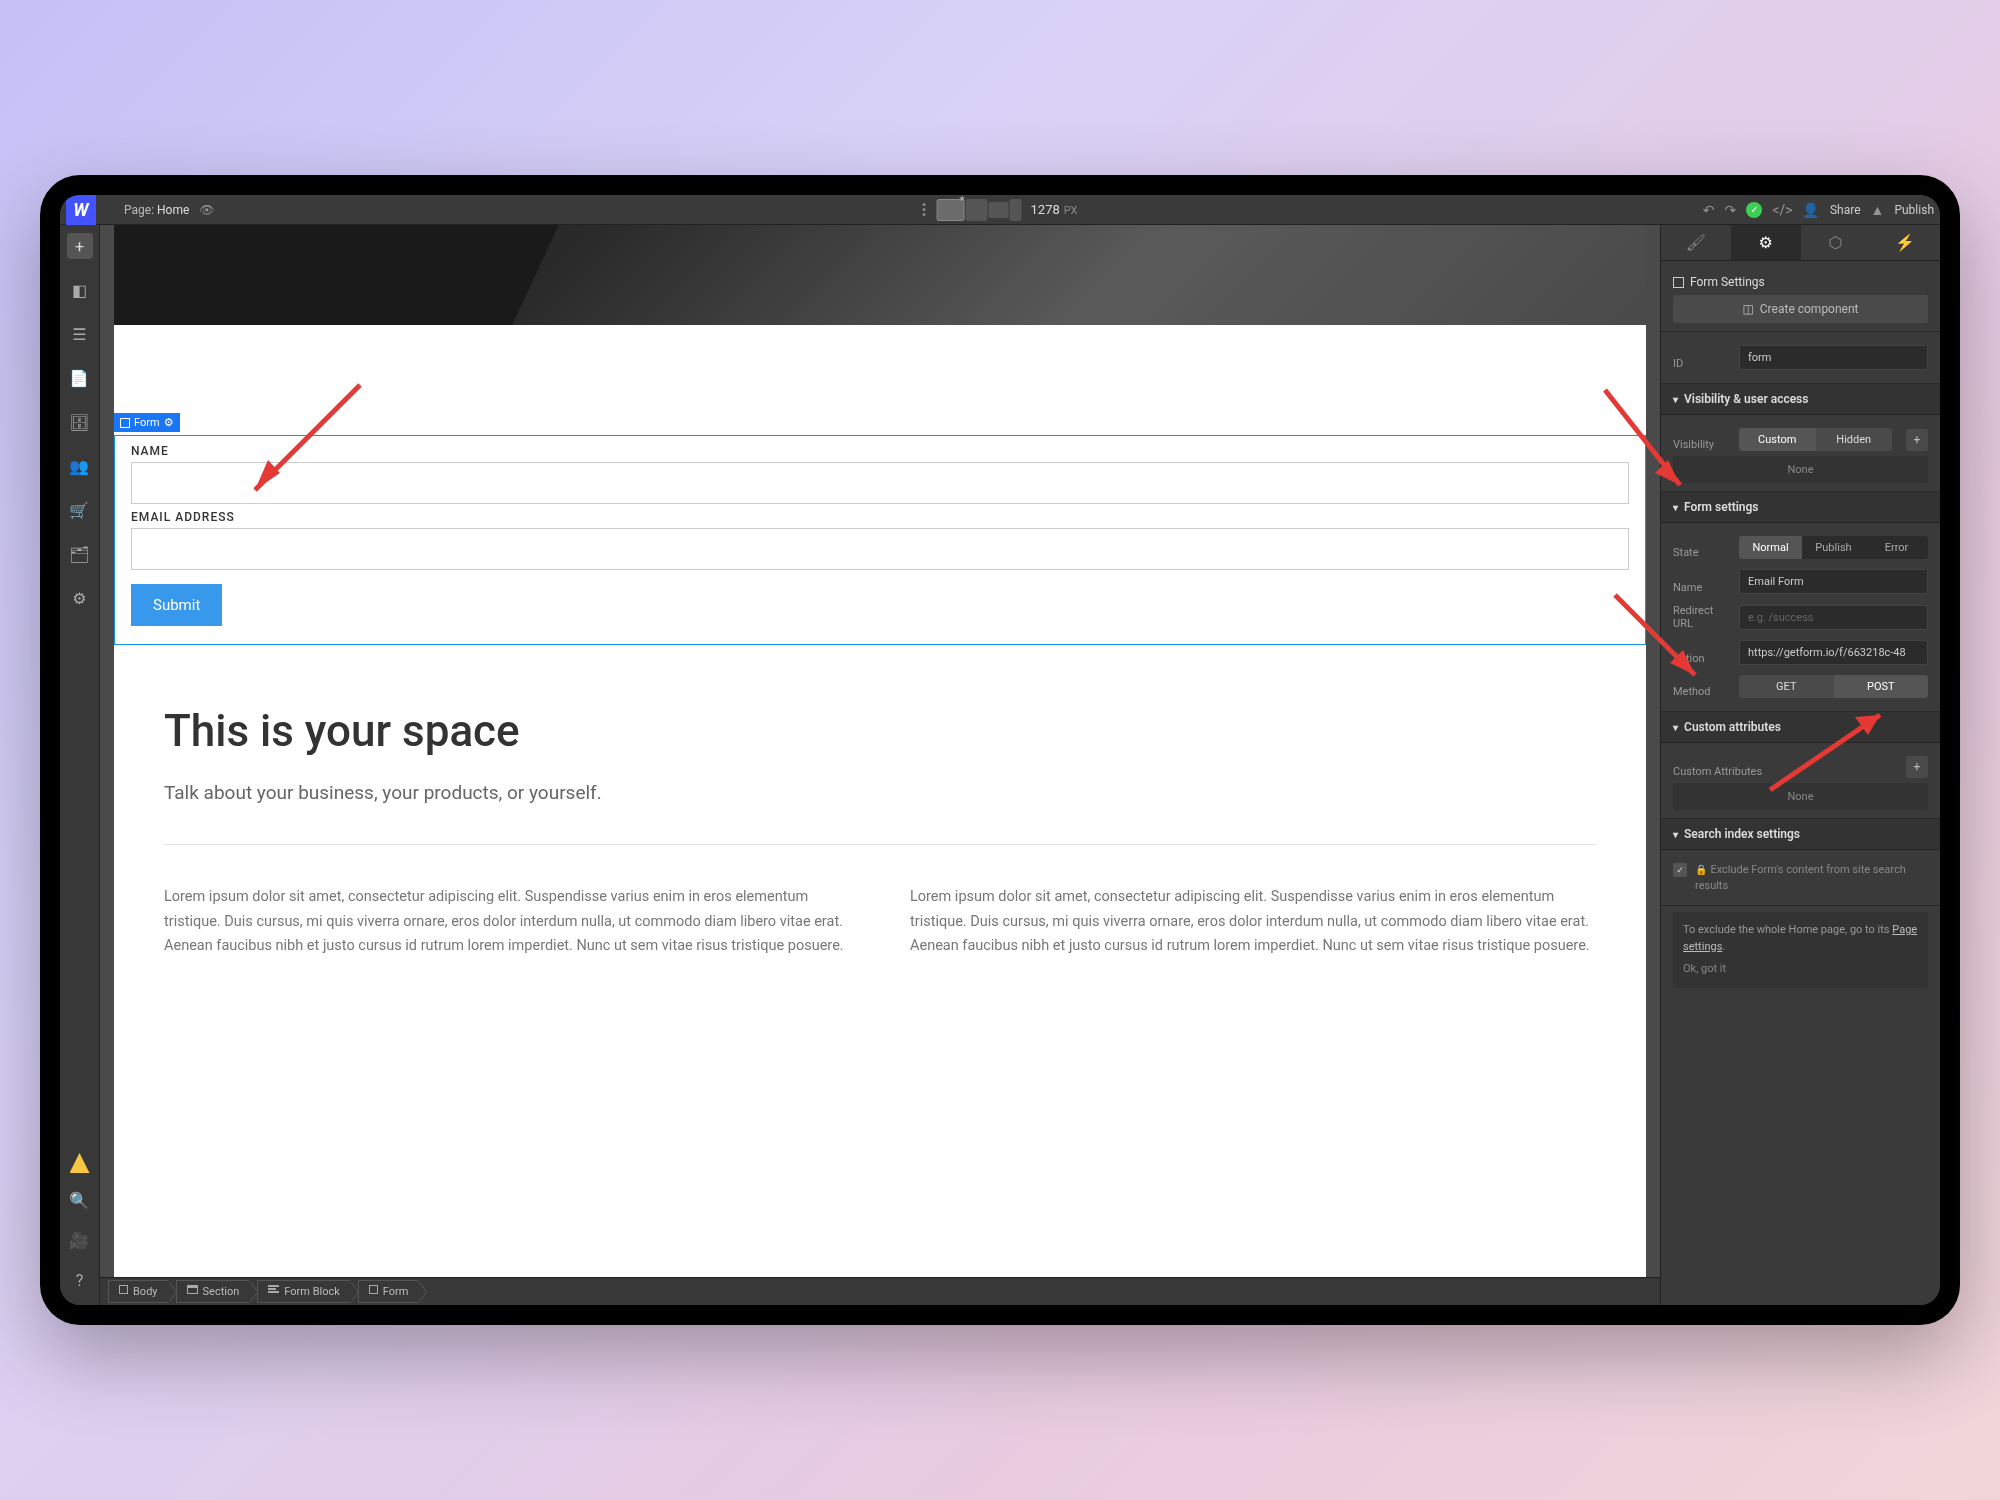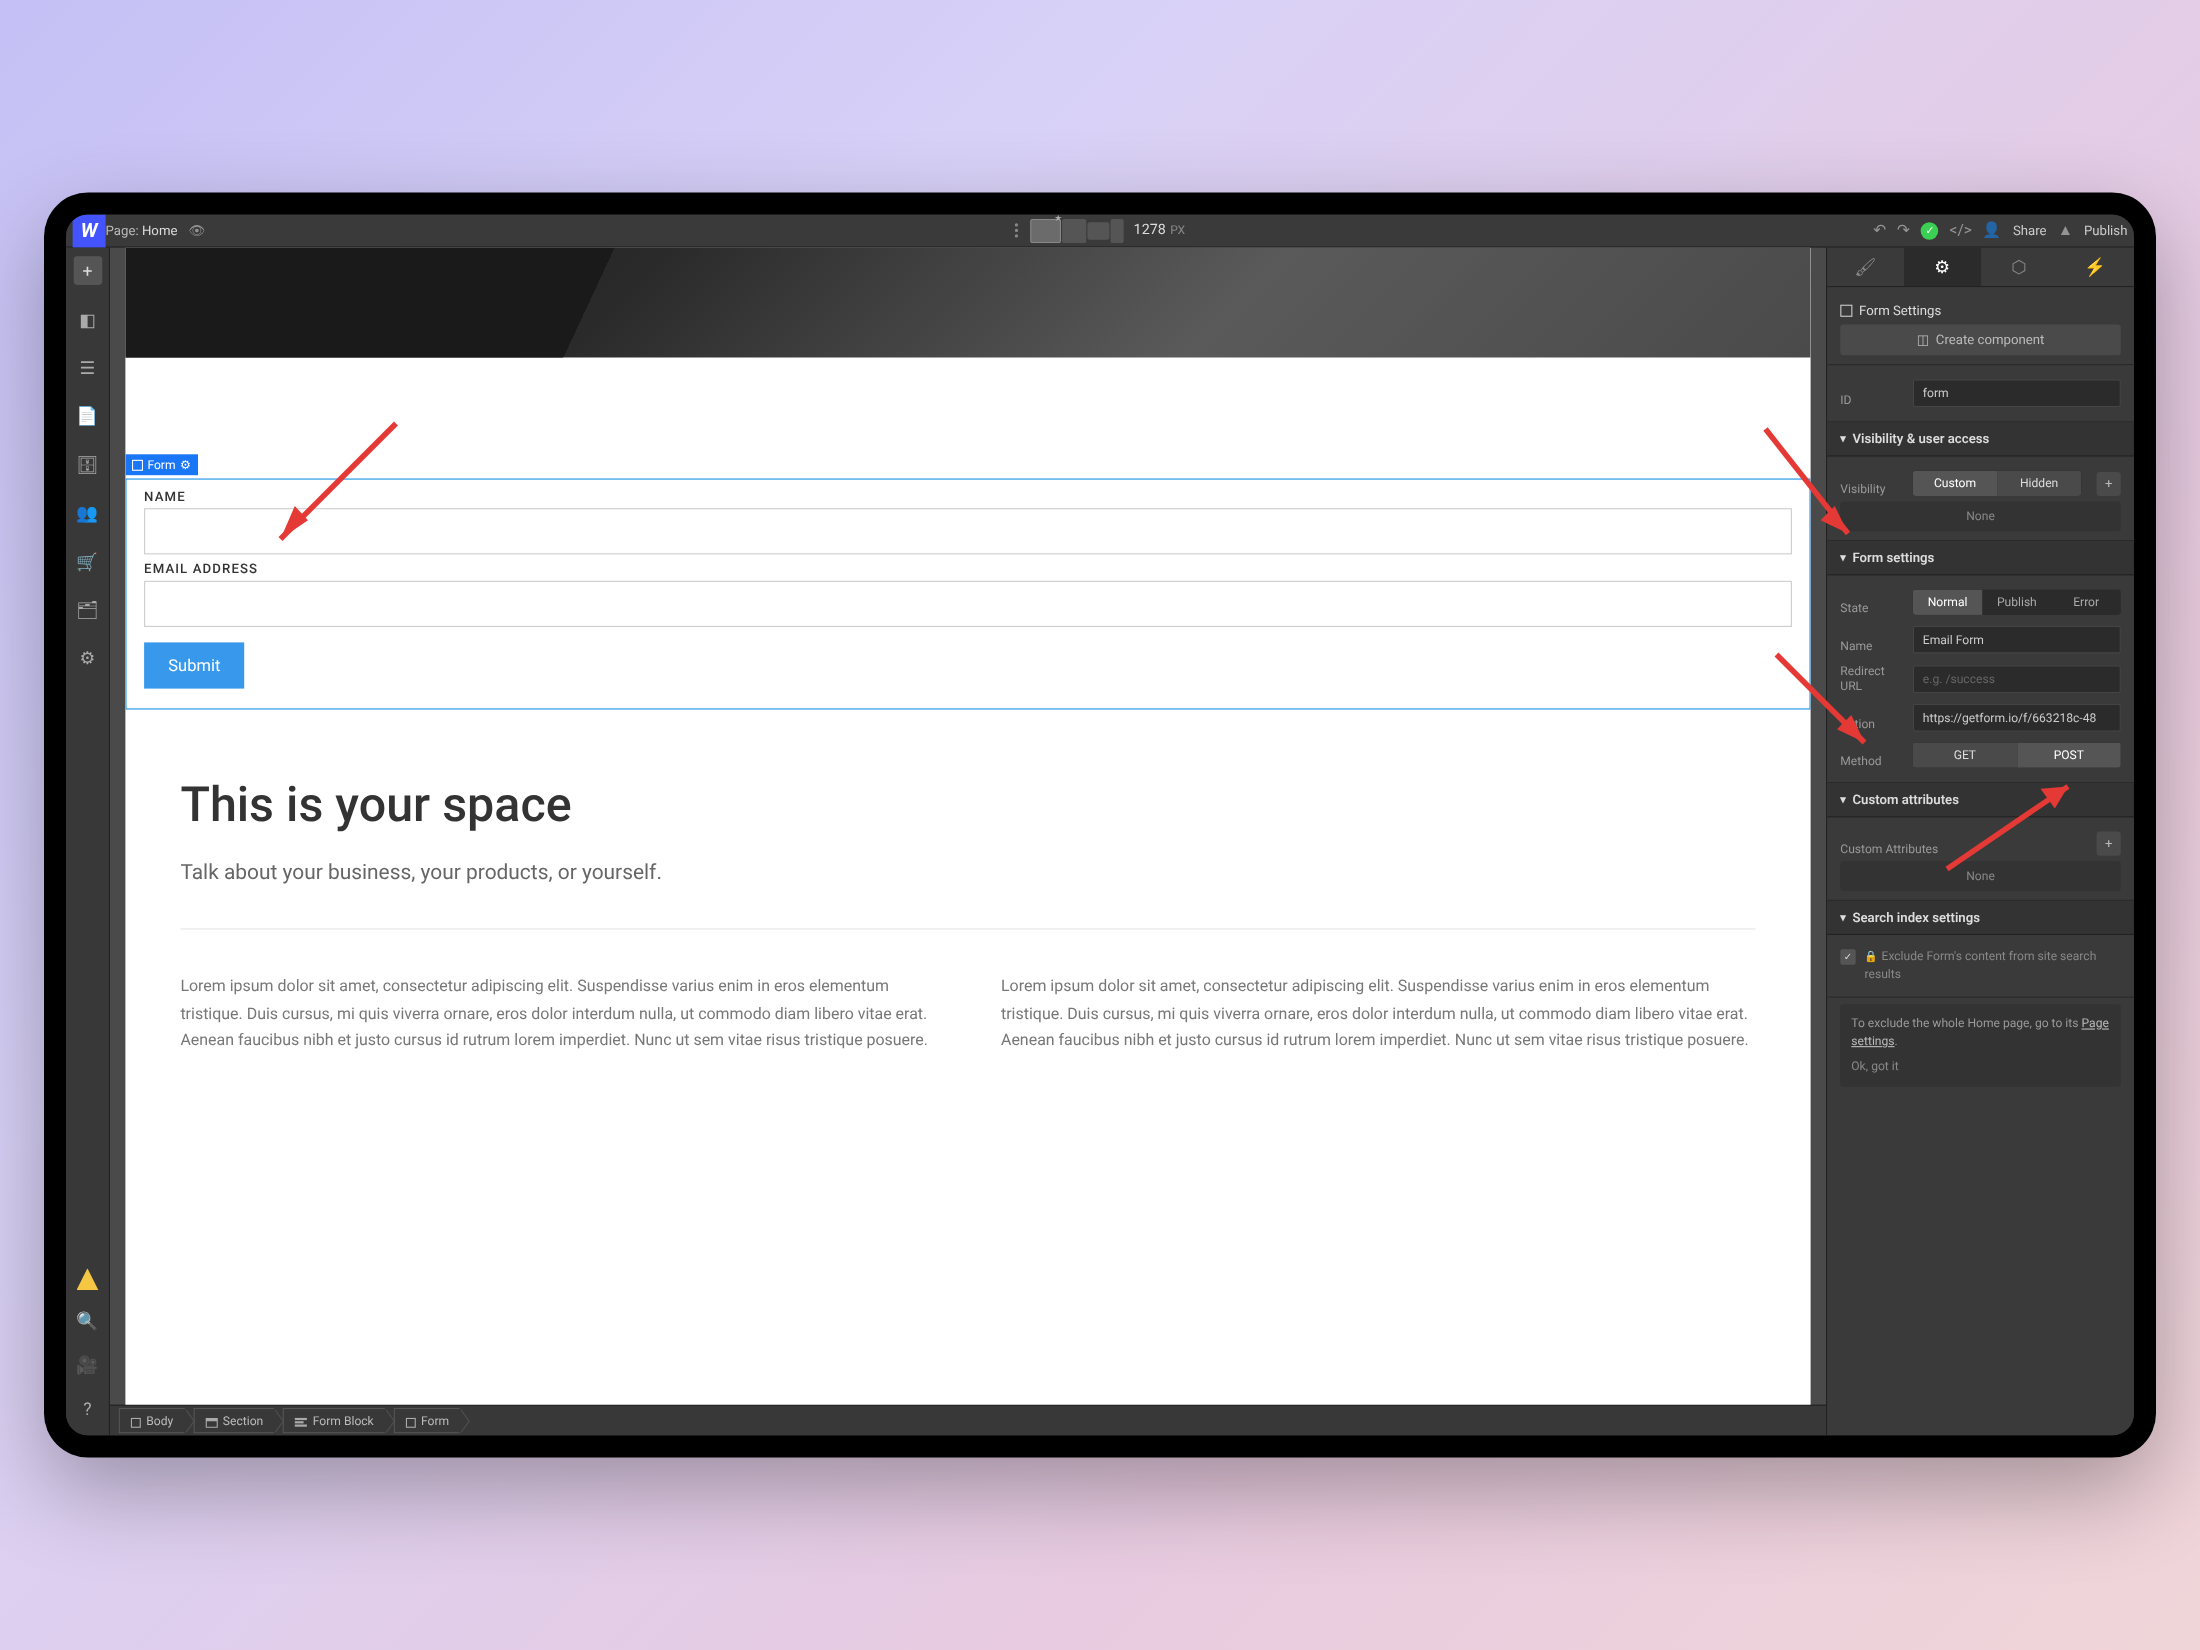--- a/index.html
+++ b/index.html
@@ -3,21 +3,21 @@
 <meta charset="utf-8">
 <style>
 * { margin: 0; padding: 0; box-sizing: border-box; font-family: -apple-system, BlinkMacSystemFont, "Segoe UI", Roboto, Arial, sans-serif; }
 body { background: linear-gradient(135deg, #c5c0f5 0%, #d8d1f7 30%, #e8cbe0 70%, #f0d5d8 100%); width: 2000px; height: 1500px; display: flex; align-items: center; justify-content: center; }
 .device-frame { width: 1920px; height: 1150px; background: #000; border-radius: 40px; padding: 20px; box-shadow: 0 30px 80px rgba(0,0,0,0.3); position: relative; }
 .screen { width: 100%; height: 100%; background: #2b2b2b; border-radius: 20px; overflow: hidden; position: relative; display: flex; flex-direction: column; }
 
 
 .topbar { height: 30px; background: #3a3a3a; display: flex; align-items: center; color: #bbb; font-size: 12px; padding: 0 6px; border-bottom: 1px solid #222; }
 .topbar .logo { width: 30px; height: 30px; background: #4353ff; display: flex; align-items: center; justify-content: center; color: #fff; font-weight: bold; font-style: italic; font-size: 18px; }
-.topbar .page-label { margin-left: 0; }
+.topbar .page-label { margin-left: 28px; }
 .topbar .eye { margin-left: 10px; opacity: 0.7; }
 .topbar .center { position: absolute; left: 50%; transform: translateX(-50%); display: flex; align-items: center; gap: 1px; }
 .topbar .device-btn { width: 28px; height: 22px; background: #555; border-radius: 2px; display: inline-block; }
 .topbar .device-btn.active { background: #6b6b6b; border: 1px solid #888; position: relative; }
 .topbar .device-btn.active::after { content:"★"; position:absolute; top:-6px; right:-2px; font-size:8px; color:#aaa;}
 .topbar .device-btn.tablet { width: 22px; }
 .topbar .device-btn.phone-l { width: 20px; height: 16px;}
 .topbar .device-btn.phone { width: 12px; }
 .topbar .size { color: #ddd; font-size: 13px; margin-left: 8px; }
 .topbar .size .px { color: #888; font-size: 11px; margin-left: 4px; }
@@ -54,21 +54,21 @@
 
 .content { padding: 60px 50px 40px 50px; }
 .content h1 { font-size: 44px; font-weight: 500; color: #333; margin-bottom: 24px; }
 .content .subtitle { font-size: 19px; color: #666; }
 .content hr { margin: 40px 0; border: none; border-top: 1px solid #e5e5e5; }
 .cols { display: flex; gap: 60px; }
 .cols p { font-size: 14.5px; line-height: 1.7; color: #777; flex: 1; }
 
 
 .breadcrumb { height: 28px; background: #383838; display: flex; align-items: center; padding-left: 8px; border-top: 1px solid #222; }
-.bc { color: #bbb; font-size: 11px; padding: 4px 10px; background: #383838; position: relative; display: flex; align-items: flex-end; gap: 5px; border: 1px solid #555; border-right: none; }
+.bc { color: #bbb; font-size: 11px; padding: 4px 10px; background: #383838; position: relative; display: flex; align-items: flex-start; gap: 5px; border: 1px solid #555; border-right: none; }
 .bc::after { content: ""; position: absolute; right: -8px; top: 0; width: 0; height: 0; border-top: 11px solid transparent; border-bottom: 11px solid transparent; border-left: 8px solid #383838; z-index: 2; filter: drop-shadow(1px 0 0 #555); }
 .bc .sq { width: 9px; height: 9px; border: 1.2px solid #aaa; }
 .bc .sect-ico { width: 11px; height: 9px; border: 1.2px solid #aaa; border-top-width: 3px; }
 .bc .fb-ico { width:11px; height:9px; display:flex; flex-direction:column; gap:1px;}
 .bc .fb-ico span { height:2px; background:#aaa; }
 .bc .fb-ico span:nth-child(2){ width:70%;}
 
 
 .rightpanel { width: 280px; background: #3a3a3a; color: #bbb; font-size: 12px; overflow-y: auto; border-left: 1px solid #222; }
 .rp-tabs { height: 36px; display: flex; border-bottom: 1px solid #222; }

